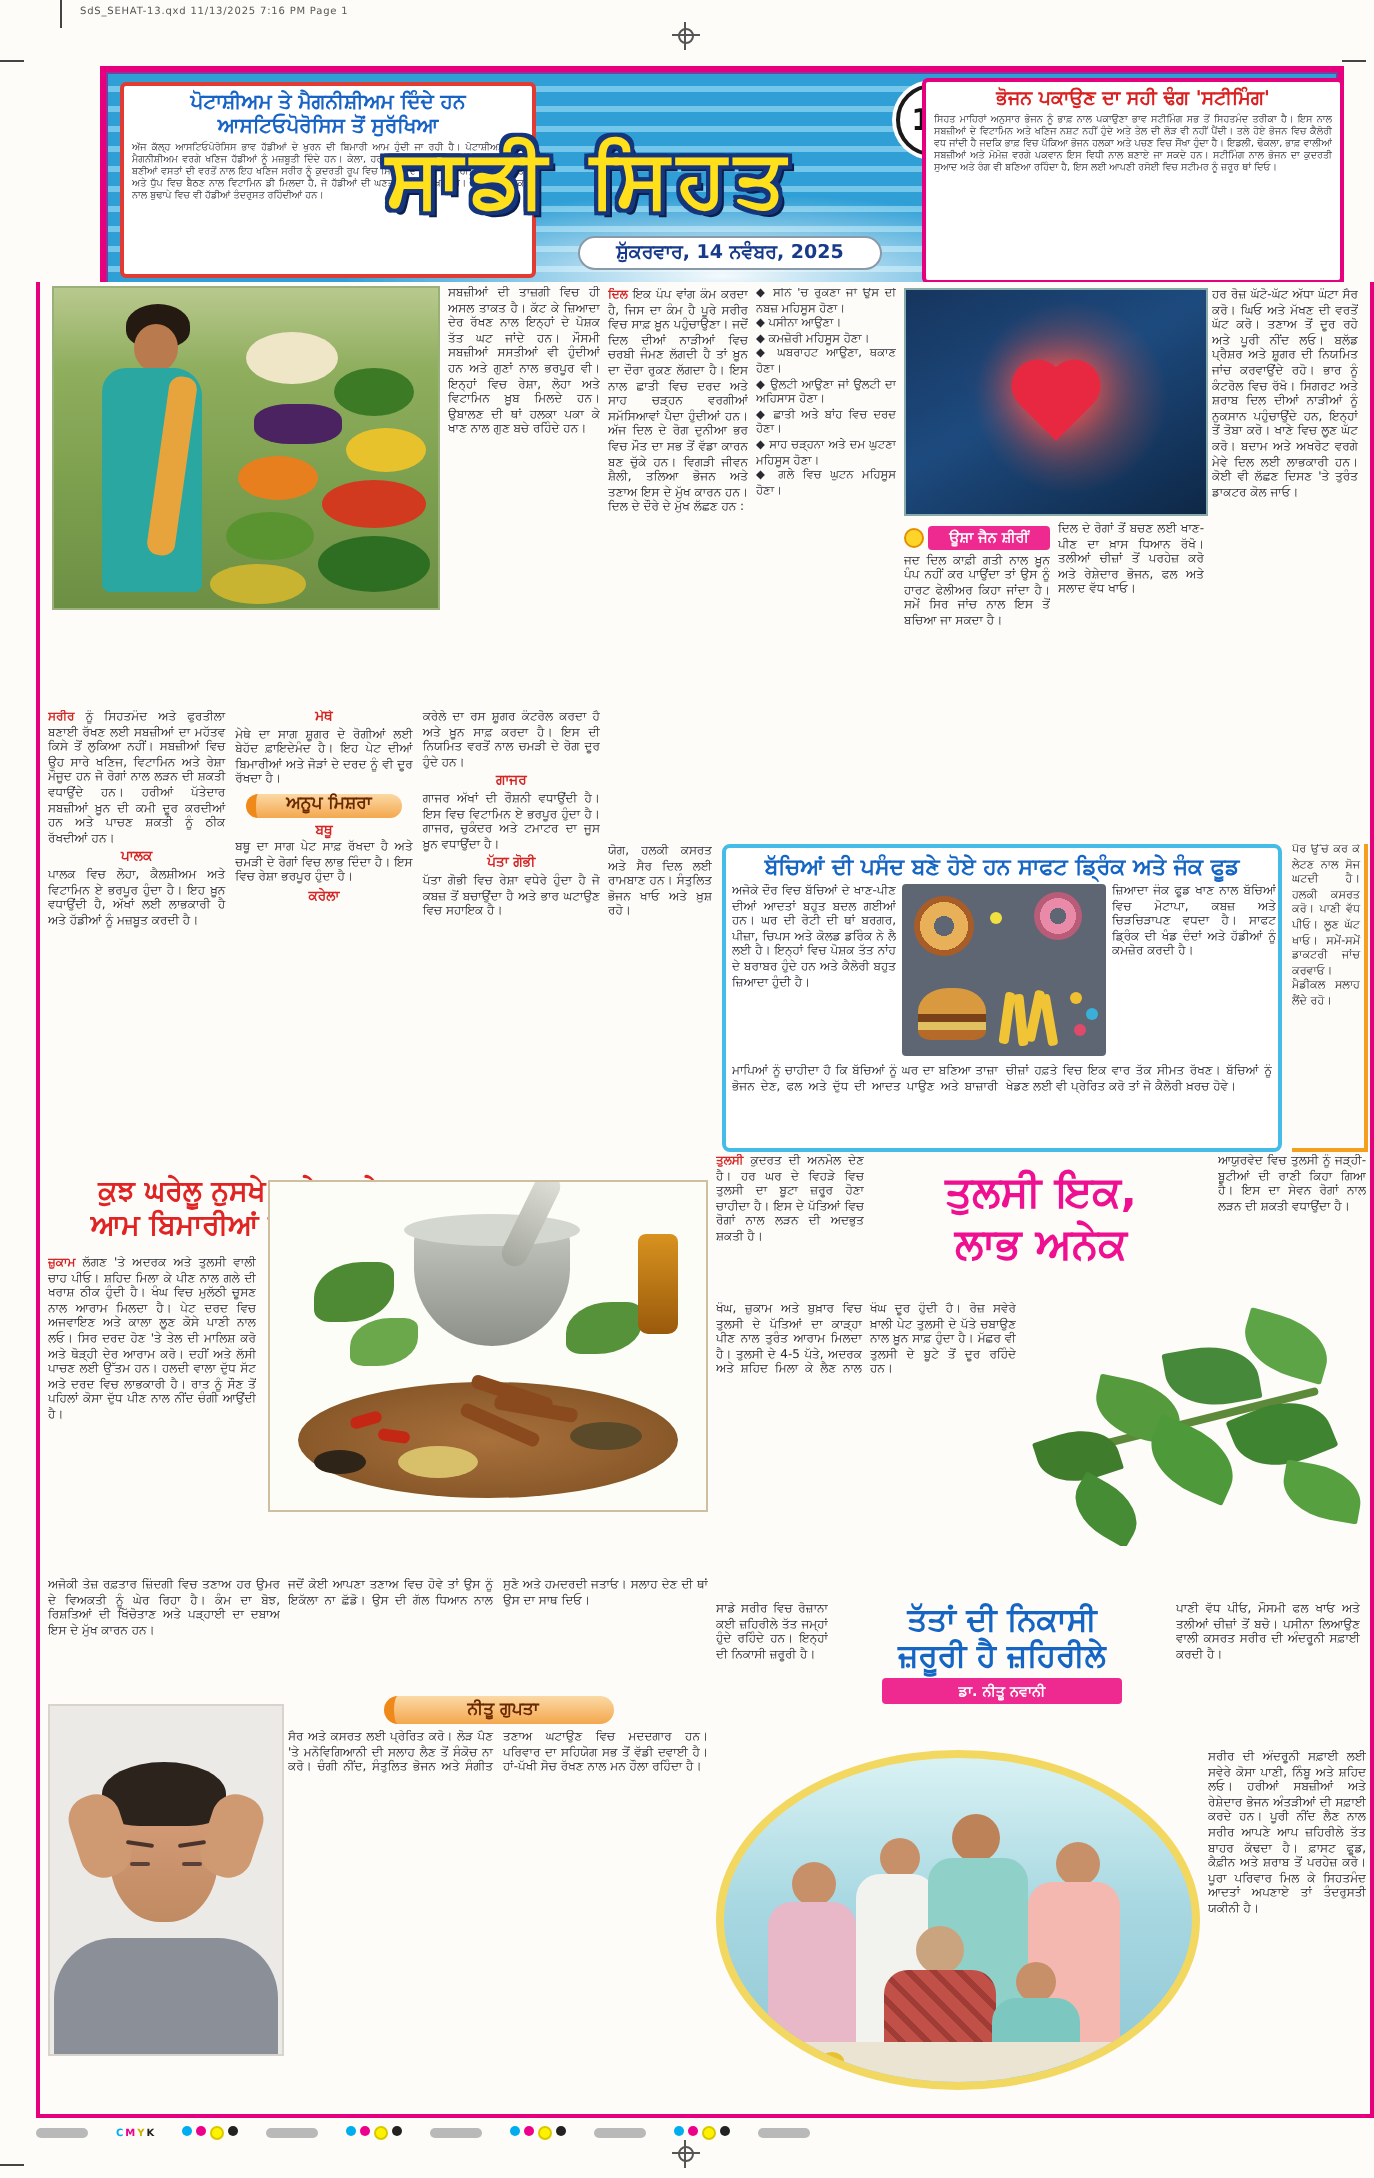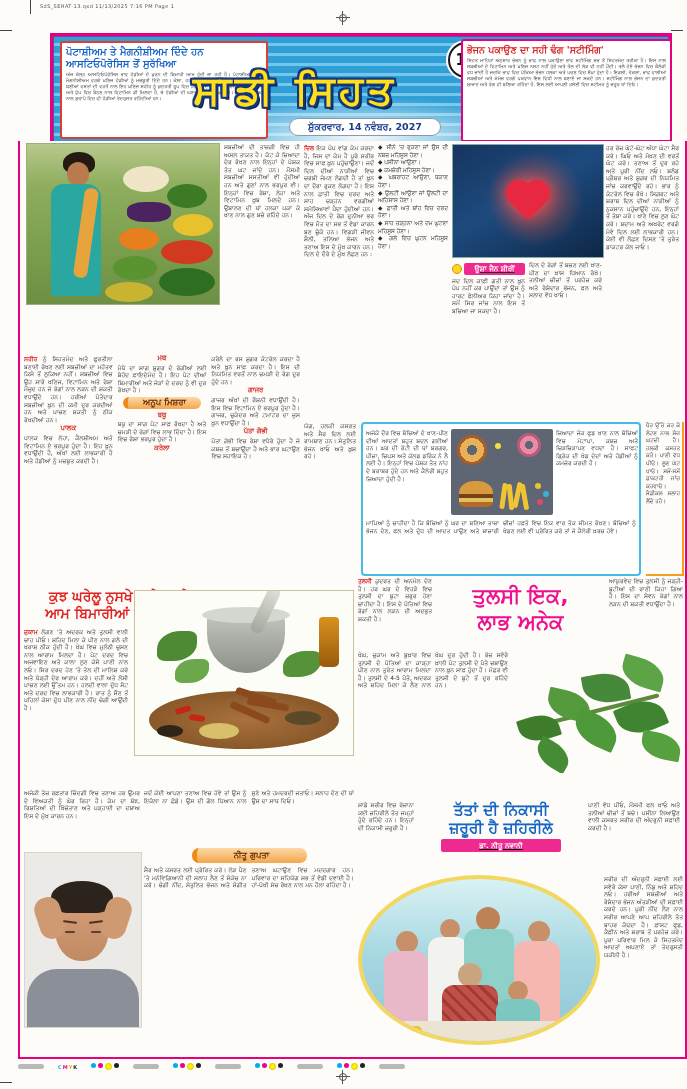--- a/index.html
+++ b/index.html
@@ -12,21 +12,21 @@
   .crosshair:after{content:"";position:absolute;top:6px;left:0;height:1px;width:14px;background:#555;}
   .crosshair i{position:absolute;inset:3px;border:1px solid #555;border-radius:50%;}
 
   
   .band{position:absolute;left:50px;top:33px;width:616px;height:106px;border:3px solid #e6007e;
     background:radial-gradient(ellipse 50% 62% at 50% 96%,rgba(255,255,255,.95),rgba(255,255,255,0) 62%),
     repeating-linear-gradient(180deg,#2f9fd6 0 7px,#74c7ea 7px 10px);box-shadow:inset 0 0 0 1px #7a3fa0;}
   .hbox{position:absolute;background:#fff;border-radius:3px;padding:3px 4px;overflow:hidden;}
   .hbox-left{left:7px;top:5px;width:196px;height:88px;border:2.5px solid #e23b34;}
   .hbox-right{left:408px;top:3px;width:199px;height:93px;border:2.5px solid #e6007e;}
-  .hbox-title{font-weight:bold;text-align:left;font-size:10px;line-height:12px;}
+  .hbox-title{font-weight:bold;text-align:center;font-size:10px;line-height:12px;}
   .hbox-left .hbox-title{color:#1763c6;}
   .hbox-right .hbox-title{color:#d92121;font-size:9.5px;}
   .hbox-body{font-size:4.8px;line-height:5.9px;text-align:justify;color:#33333a;margin-top:2px;}
   .brand{position:absolute;left:205px;top:3px;width:200px;text-align:center;font-size:24px;font-weight:bold;color:#e8231d;
     text-shadow:-1px -1px 0 #ffd91c,1px -1px 0 #ffd91c,-1px 1px 0 #ffd91c,1px 1px 0 #ffd91c,2px 2px 0 #9a6a00;}
   .sectiontitle{position:absolute;left:140px;top:31px;width:330px;text-align:left;font-size:40px;font-weight:bold;color:#ffe01a;letter-spacing:4px;
     text-shadow:-2px -2px 0 #15357d,2px -2px 0 #15357d,-2px 2px 0 #15357d,2px 2px 0 #15357d,0 -2px 0 #15357d,0 2px 0 #15357d,-2px 0 0 #15357d,2px 0 0 #15357d,3px 3px 0 #0a1f4d;}
   .pgcircle{position:absolute;left:395px;top:6px;width:32px;height:32px;background:#fff;border:2px solid #1a1a1a;border-radius:50%;
     display:flex;align-items:center;justify-content:center;font-size:15px;font-weight:bold;color:#111;box-shadow:0 0 0 2px #fff;}
   .datepill{position:absolute;left:236px;top:82px;width:150px;background:#fff;border:1px solid #8a9aa8;border-radius:9px;
@@ -34,21 +34,21 @@
 
   
   .content{position:absolute;left:18px;top:141px;width:665px;height:916px;background:#fdfcf8;
     border-left:2px solid #e6007e;border-right:2px solid #e6007e;border-bottom:2px solid #e6007e;}
   .col{font-size:6px;line-height:7.6px;text-align:justify;color:#2a2a33;overflow:hidden;}
   .lead{color:#d42525;font-weight:bold;}
   .prelines{white-space:pre-line;}
   .subhead{color:#d42525;font-weight:bold;font-size:6.8px;text-align:center;margin:2px 0 1px;}
   .byline-orange{margin:3px auto;width:82%;background:linear-gradient(180deg,#fbd9a5,#f4a74e);border-left:5px solid #ef8a1a;
     border-radius:7px;color:#6a2800;font-weight:bold;font-size:8.5px;text-align:center;padding:2px 0;}
-  .byline-pinkrow{display:flex;align-items:center;gap:2px;margin:2px 0;text-decoration:underline;}
+  .byline-pinkrow{display:flex;align-items:center;gap:2px;margin:2px 0;}
   .dot-yellow{width:8px;height:8px;border-radius:50%;background:#ffd429;border:1px solid #e09000;flex:none;}
   .byline-pink{flex:1;background:#ee2a90;color:#fff;font-size:7.2px;font-weight:bold;text-align:center;border-radius:2px;padding:2px 1px;}
   .byline-yellow{display:flex;align-items:center;gap:4px;background:#ffec4f;border-radius:3px;padding:1px 5px;color:#c23000;font-weight:bold;font-size:8px;width:180px;}
   .diamond{width:9px;height:9px;background:#f5a81e;border:1px solid #d07800;transform:rotate(45deg);flex:none;}
 
   
   .veg{position:absolute;left:4px;top:2px;width:278px;height:444px;}
   .veg-img{position:absolute;left:2px;top:0;width:192px;height:160px;overflow:hidden;border:1px solid #9ab07a;
     background:linear-gradient(180deg,#b9c98e 0%,#8fae5e 25%,#7da04f 60%,#6c8f44 100%);}
   .veg-side{position:absolute;left:200px;top:0;width:76px;height:162px;}
@@ -161,21 +161,21 @@
       <i></i>
     </div>
 
   <div class="band">
     <div class="hbox hbox-left">
       <div class="hbox-title">ਪੋਟਾਸ਼ੀਅਮ ਤੇ ਮੈਗਨੀਸ਼ੀਅਮ ਦਿੰਦੇ ਹਨ ਆਸਟਿਓਪੋਰੋਸਿਸ ਤੋਂ ਸੁਰੱਖਿਆ</div>
       <div class="hbox-body">ਅੱਜ ਕੱਲ੍ਹ ਆਸਟਿਓਪੋਰੋਸਿਸ ਭਾਵ ਹੱਡੀਆਂ ਦੇ ਖੁਰਨ ਦੀ ਬਿਮਾਰੀ ਆਮ ਹੁੰਦੀ ਜਾ ਰਹੀ ਹੈ। ਪੋਟਾਸ਼ੀਅਮ ਅਤੇ ਮੈਗਨੀਸ਼ੀਅਮ ਵਰਗੇ ਖਣਿਜ ਹੱਡੀਆਂ ਨੂੰ ਮਜ਼ਬੂਤੀ ਦਿੰਦੇ ਹਨ। ਕੇਲਾ, ਹਰੀਆਂ ਸਬਜ਼ੀਆਂ, ਦਾਲਾਂ, ਮੇਵੇ ਅਤੇ ਦੁੱਧ ਤੋਂ ਬਣੀਆਂ ਵਸਤਾਂ ਦੀ ਵਰਤੋਂ ਨਾਲ ਇਹ ਖਣਿਜ ਸਰੀਰ ਨੂੰ ਕੁਦਰਤੀ ਰੂਪ ਵਿਚ ਮਿਲ ਜਾਂਦੇ ਹਨ। ਨਾਲ ਹੀ ਰੋਜ਼ਾਨਾ ਕਸਰਤ ਅਤੇ ਧੁੱਪ ਵਿਚ ਬੈਠਣ ਨਾਲ ਵਿਟਾਮਿਨ ਡੀ ਮਿਲਦਾ ਹੈ, ਜੋ ਹੱਡੀਆਂ ਦੀ ਘਣਤਾ ਬਣਾਈ ਰੱਖਦਾ ਹੈ। ਸੰਤੁਲਿਤ ਖ਼ੁਰਾਕ ਨਾਲ ਬੁਢਾਪੇ ਵਿਚ ਵੀ ਹੱਡੀਆਂ ਤੰਦਰੁਸਤ ਰਹਿੰਦੀਆਂ ਹਨ।</div>
     </div>
     <div class="pgcircle">13</div>
     <div class="sectiontitle">ਸਾਡੀ ਸਿਹਤ</div>
-    <div class="datepill">ਸ਼ੁੱਕਰਵਾਰ, 14 ਨਵੰਬਰ, 2027</div>
+    <div class="datepill">ਸ਼ੁੱਕਰਵਾਰ, 14 ਨਵੰਬਰ, 2025</div>
     <div class="hbox hbox-right">
       <div class="hbox-title">ਭੋਜਨ ਪਕਾਉਣ ਦਾ ਸਹੀ ਢੰਗ 'ਸਟੀਮਿੰਗ'</div>
       <div class="hbox-body">ਸਿਹਤ ਮਾਹਿਰਾਂ ਅਨੁਸਾਰ ਭੋਜਨ ਨੂੰ ਭਾਫ਼ ਨਾਲ ਪਕਾਉਣਾ ਭਾਵ ਸਟੀਮਿੰਗ ਸਭ ਤੋਂ ਸਿਹਤਮੰਦ ਤਰੀਕਾ ਹੈ। ਇਸ ਨਾਲ ਸਬਜ਼ੀਆਂ ਦੇ ਵਿਟਾਮਿਨ ਅਤੇ ਖਣਿਜ ਨਸ਼ਟ ਨਹੀਂ ਹੁੰਦੇ ਅਤੇ ਤੇਲ ਦੀ ਲੋੜ ਵੀ ਨਹੀਂ ਪੈਂਦੀ। ਤਲੇ ਹੋਏ ਭੋਜਨ ਵਿਚ ਕੈਲੋਰੀ ਵਧ ਜਾਂਦੀ ਹੈ ਜਦਕਿ ਭਾਫ਼ ਵਿਚ ਪੱਕਿਆ ਭੋਜਨ ਹਲਕਾ ਅਤੇ ਪਚਣ ਵਿਚ ਸੌਖਾ ਹੁੰਦਾ ਹੈ। ਇਡਲੀ, ਢੋਕਲਾ, ਭਾਫ਼ ਵਾਲੀਆਂ ਸਬਜ਼ੀਆਂ ਅਤੇ ਮੋਮੋਜ਼ ਵਰਗੇ ਪਕਵਾਨ ਇਸ ਵਿਧੀ ਨਾਲ ਬਣਾਏ ਜਾ ਸਕਦੇ ਹਨ। ਸਟੀਮਿੰਗ ਨਾਲ ਭੋਜਨ ਦਾ ਕੁਦਰਤੀ ਸੁਆਦ ਅਤੇ ਰੰਗ ਵੀ ਬਣਿਆ ਰਹਿੰਦਾ ਹੈ, ਇਸ ਲਈ ਆਪਣੀ ਰਸੋਈ ਵਿਚ ਸਟੀਮਰ ਨੂੰ ਜ਼ਰੂਰ ਥਾਂ ਦਿਓ।</div>
     </div>
   </div>
 
   <div class="content">
 
     <div class="veg">
       <div class="veg-img">
@@ -244,20 +244,21 @@
         </div>
         <div class="c5 col">
           <span>ਹਰ ਰੋਜ਼ ਘੱਟੋ-ਘੱਟ ਅੱਧਾ ਘੰਟਾ ਸੈਰ ਕਰੋ। ਘਿਓ ਅਤੇ ਮੱਖਣ ਦੀ ਵਰਤੋਂ ਘੱਟ ਕਰੋ। ਤਣਾਅ ਤੋਂ ਦੂਰ ਰਹੋ ਅਤੇ ਪੂਰੀ ਨੀਂਦ ਲਓ। ਬਲੱਡ ਪ੍ਰੈਸ਼ਰ ਅਤੇ ਸ਼ੂਗਰ ਦੀ ਨਿਯਮਿਤ ਜਾਂਚ ਕਰਵਾਉਂਦੇ ਰਹੋ। ਭਾਰ ਨੂੰ ਕੰਟਰੋਲ ਵਿਚ ਰੱਖੋ।</span>
           <span>ਸਿਗਰਟ ਅਤੇ ਸ਼ਰਾਬ ਦਿਲ ਦੀਆਂ ਨਾੜੀਆਂ ਨੂੰ ਨੁਕਸਾਨ ਪਹੁੰਚਾਉਂਦੇ ਹਨ, ਇਨ੍ਹਾਂ ਤੋਂ ਤੋਬਾ ਕਰੋ। ਖਾਣੇ ਵਿਚ ਲੂਣ ਘੱਟ ਕਰੋ। ਬਦਾਮ ਅਤੇ ਅਖਰੋਟ ਵਰਗੇ ਮੇਵੇ ਦਿਲ ਲਈ ਲਾਭਕਾਰੀ ਹਨ। ਕੋਈ ਵੀ ਲੱਛਣ ਦਿਸਣ 'ਤੇ ਤੁਰੰਤ ਡਾਕਟਰ ਕੋਲ ਜਾਓ।</span>
         </div>
       </div>
     </div>
     <div class="heartcont col">ਯੋਗ, ਹਲਕੀ ਕਸਰਤ ਅਤੇ ਸੈਰ ਦਿਲ ਲਈ ਰਾਮਬਾਣ ਹਨ। ਸੰਤੁਲਿਤ ਭੋਜਨ ਖਾਓ ਅਤੇ ਖ਼ੁਸ਼ ਰਹੋ।</div>
 
     <div class="junkbox">
+      <div class="junk-headline">ਬੱਚਿਆਂ ਦੀ ਪਸੰਦ ਬਣੇ ਹੋਏ ਹਨ ਸਾਫਟ ਡ੍ਰਿੰਕ ਅਤੇ ਜੰਕ ਫੂਡ</div>
       <div class="junk-row">
         <div class="jc col">ਅਜੋਕੇ ਦੌਰ ਵਿਚ ਬੱਚਿਆਂ ਦੇ ਖਾਣ-ਪੀਣ ਦੀਆਂ ਆਦਤਾਂ ਬਹੁਤ ਬਦਲ ਗਈਆਂ ਹਨ। ਘਰ ਦੀ ਰੋਟੀ ਦੀ ਥਾਂ ਬਰਗਰ, ਪੀਜ਼ਾ, ਚਿਪਸ ਅਤੇ ਕੋਲਡ ਡਰਿੰਕ ਨੇ ਲੈ ਲਈ ਹੈ। ਇਨ੍ਹਾਂ ਵਿਚ ਪੋਸ਼ਕ ਤੱਤ ਨਾਂਹ ਦੇ ਬਰਾਬਰ ਹੁੰਦੇ ਹਨ ਅਤੇ ਕੈਲੋਰੀ ਬਹੁਤ ਜ਼ਿਆਦਾ ਹੁੰਦੀ ਹੈ।</div>
         <div class="junk-img">
           <span class="donut1"></span>
           <span class="donut2"></span>
           <span class="burger"></span>
           <span class="fry" style="left:50px;bottom:6px;transform:rotate(8deg);"></span>
           <span class="fry" style="left:57px;bottom:5px;transform:rotate(-6deg);"></span>
           <span class="fry" style="left:64px;bottom:7px;transform:rotate(12deg);"></span>
           <span class="fry" style="left:71px;bottom:5px;transform:rotate(-10deg);"></span>

